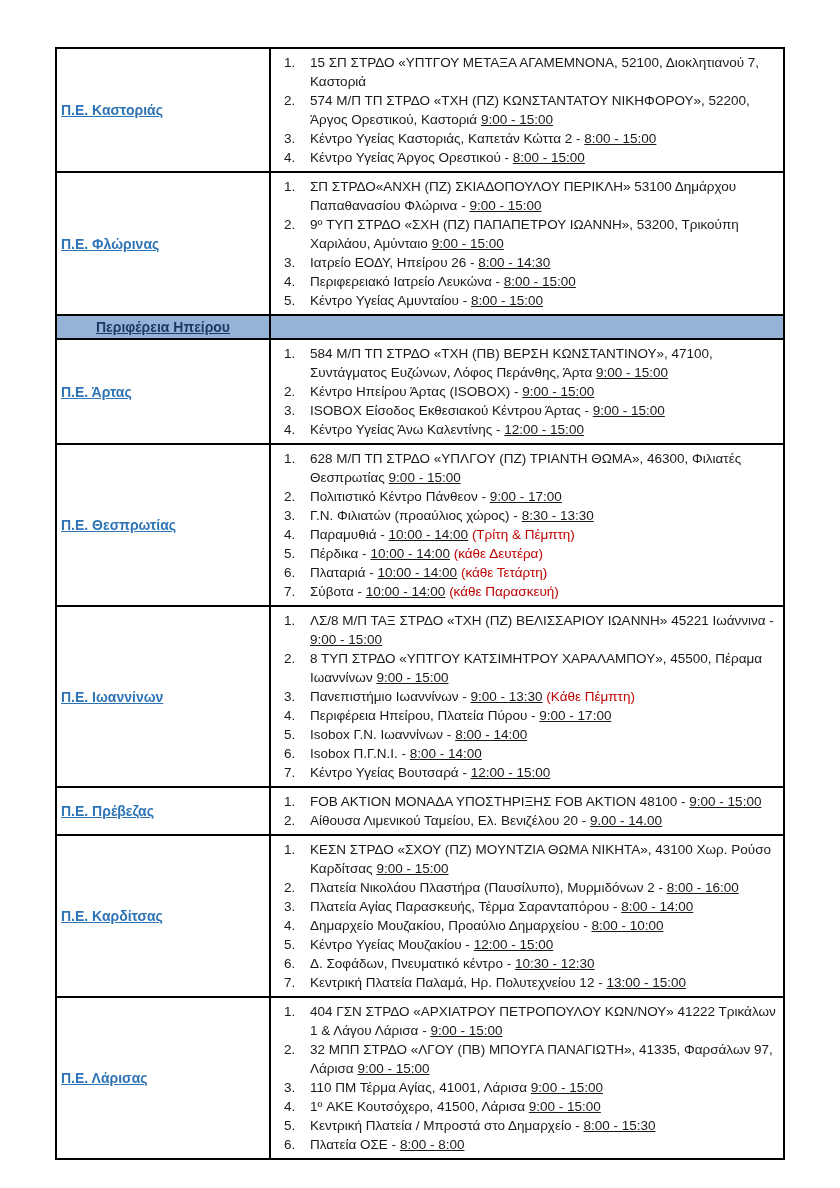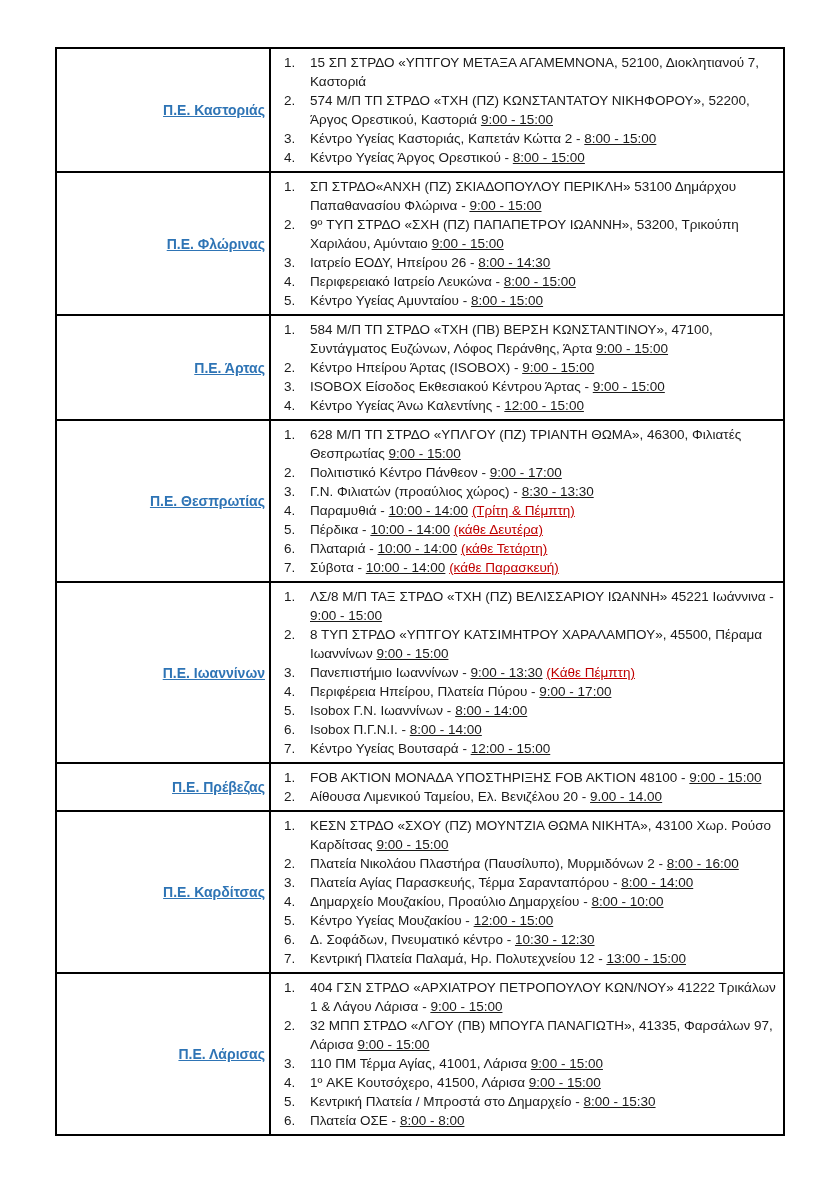--- a/index.html
+++ b/index.html
@@ -25,21 +25,21 @@
     width:730px;
     border-collapse:collapse;
     table-layout:fixed;
   }
   .doc-table td{
     border:2px solid var(--border-color);
     vertical-align:middle;
   }
   .name-cell{
     width:214px;
-    text-align:right;
+    text-align:left;
     padding:2px 4px;
   }
   .region-link{
     color:var(--region-link);
     font-weight:bold;
     text-decoration:underline;
     font-size:14px;
     cursor:pointer;
   }
   .items-cell{
@@ -61,21 +61,20 @@
     counter-increment:item;
     content:counter(item) ".";
     position:absolute;
     left:9px;
   }
   .item-time{
     text-decoration:underline;
   }
   .item-note{
     color:var(--note-red);
-    text-decoration:underline;
   }
   .section-header-row td{
     background:var(--section-header-bg);
     padding:1px 4px;
     height:23px;
   }
   .section-header-row .header-name-cell{
     text-align:center;
   }
   .header-text{
@@ -120,20 +119,26 @@
 
   <li><span class="item-text">Ιατρείο ΕΟΔΥ, Ηπείρου 26 -</span> <span class="item-time">8:00 - 14:30</span> <span class="item-note"></span></li>
 
   <li><span class="item-text">Περιφερειακό Ιατρείο Λευκώνα -</span> <span class="item-time">8:00 - 15:00</span> <span class="item-note"></span></li>
 
   <li><span class="item-text">Κέντρο Υγείας Αμυνταίου -</span> <span class="item-time">8:00 - 15:00</span> <span class="item-note"></span></li>
 </ol>
     </td>
   </tr>
 
+  <tr class="section-header-row">
+    <td class="name-cell header-name-cell">
+      <span class="header-text">Περιφέρεια Ηπείρου</span>
+    </td>
+    <td class="header-empty-cell"></td>
+  </tr>
 
   <tr class="region-row">
     <td class="name-cell">
       <a class="region-link">Π.Ε. Άρτας</a>
     </td>
     <td class="items-cell">
       <ol class="items-list">
   <li><span class="item-text">584 Μ/Π ΤΠ ΣΤΡΔΟ «ΤΧΗ (ΠΒ) ΒΕΡΣΗ ΚΩΝΣΤΑΝΤΙΝΟΥ», 47100, Συντάγματος Ευζώνων, Λόφος Περάνθης, Άρτα</span> <span class="item-time">9:00 - 15:00</span> <span class="item-note"></span></li>
 
   <li><span class="item-text">Κέντρο Ηπείρου Άρτας (ISOBOX) -</span> <span class="item-time">9:00 - 15:00</span> <span class="item-note"></span></li>

